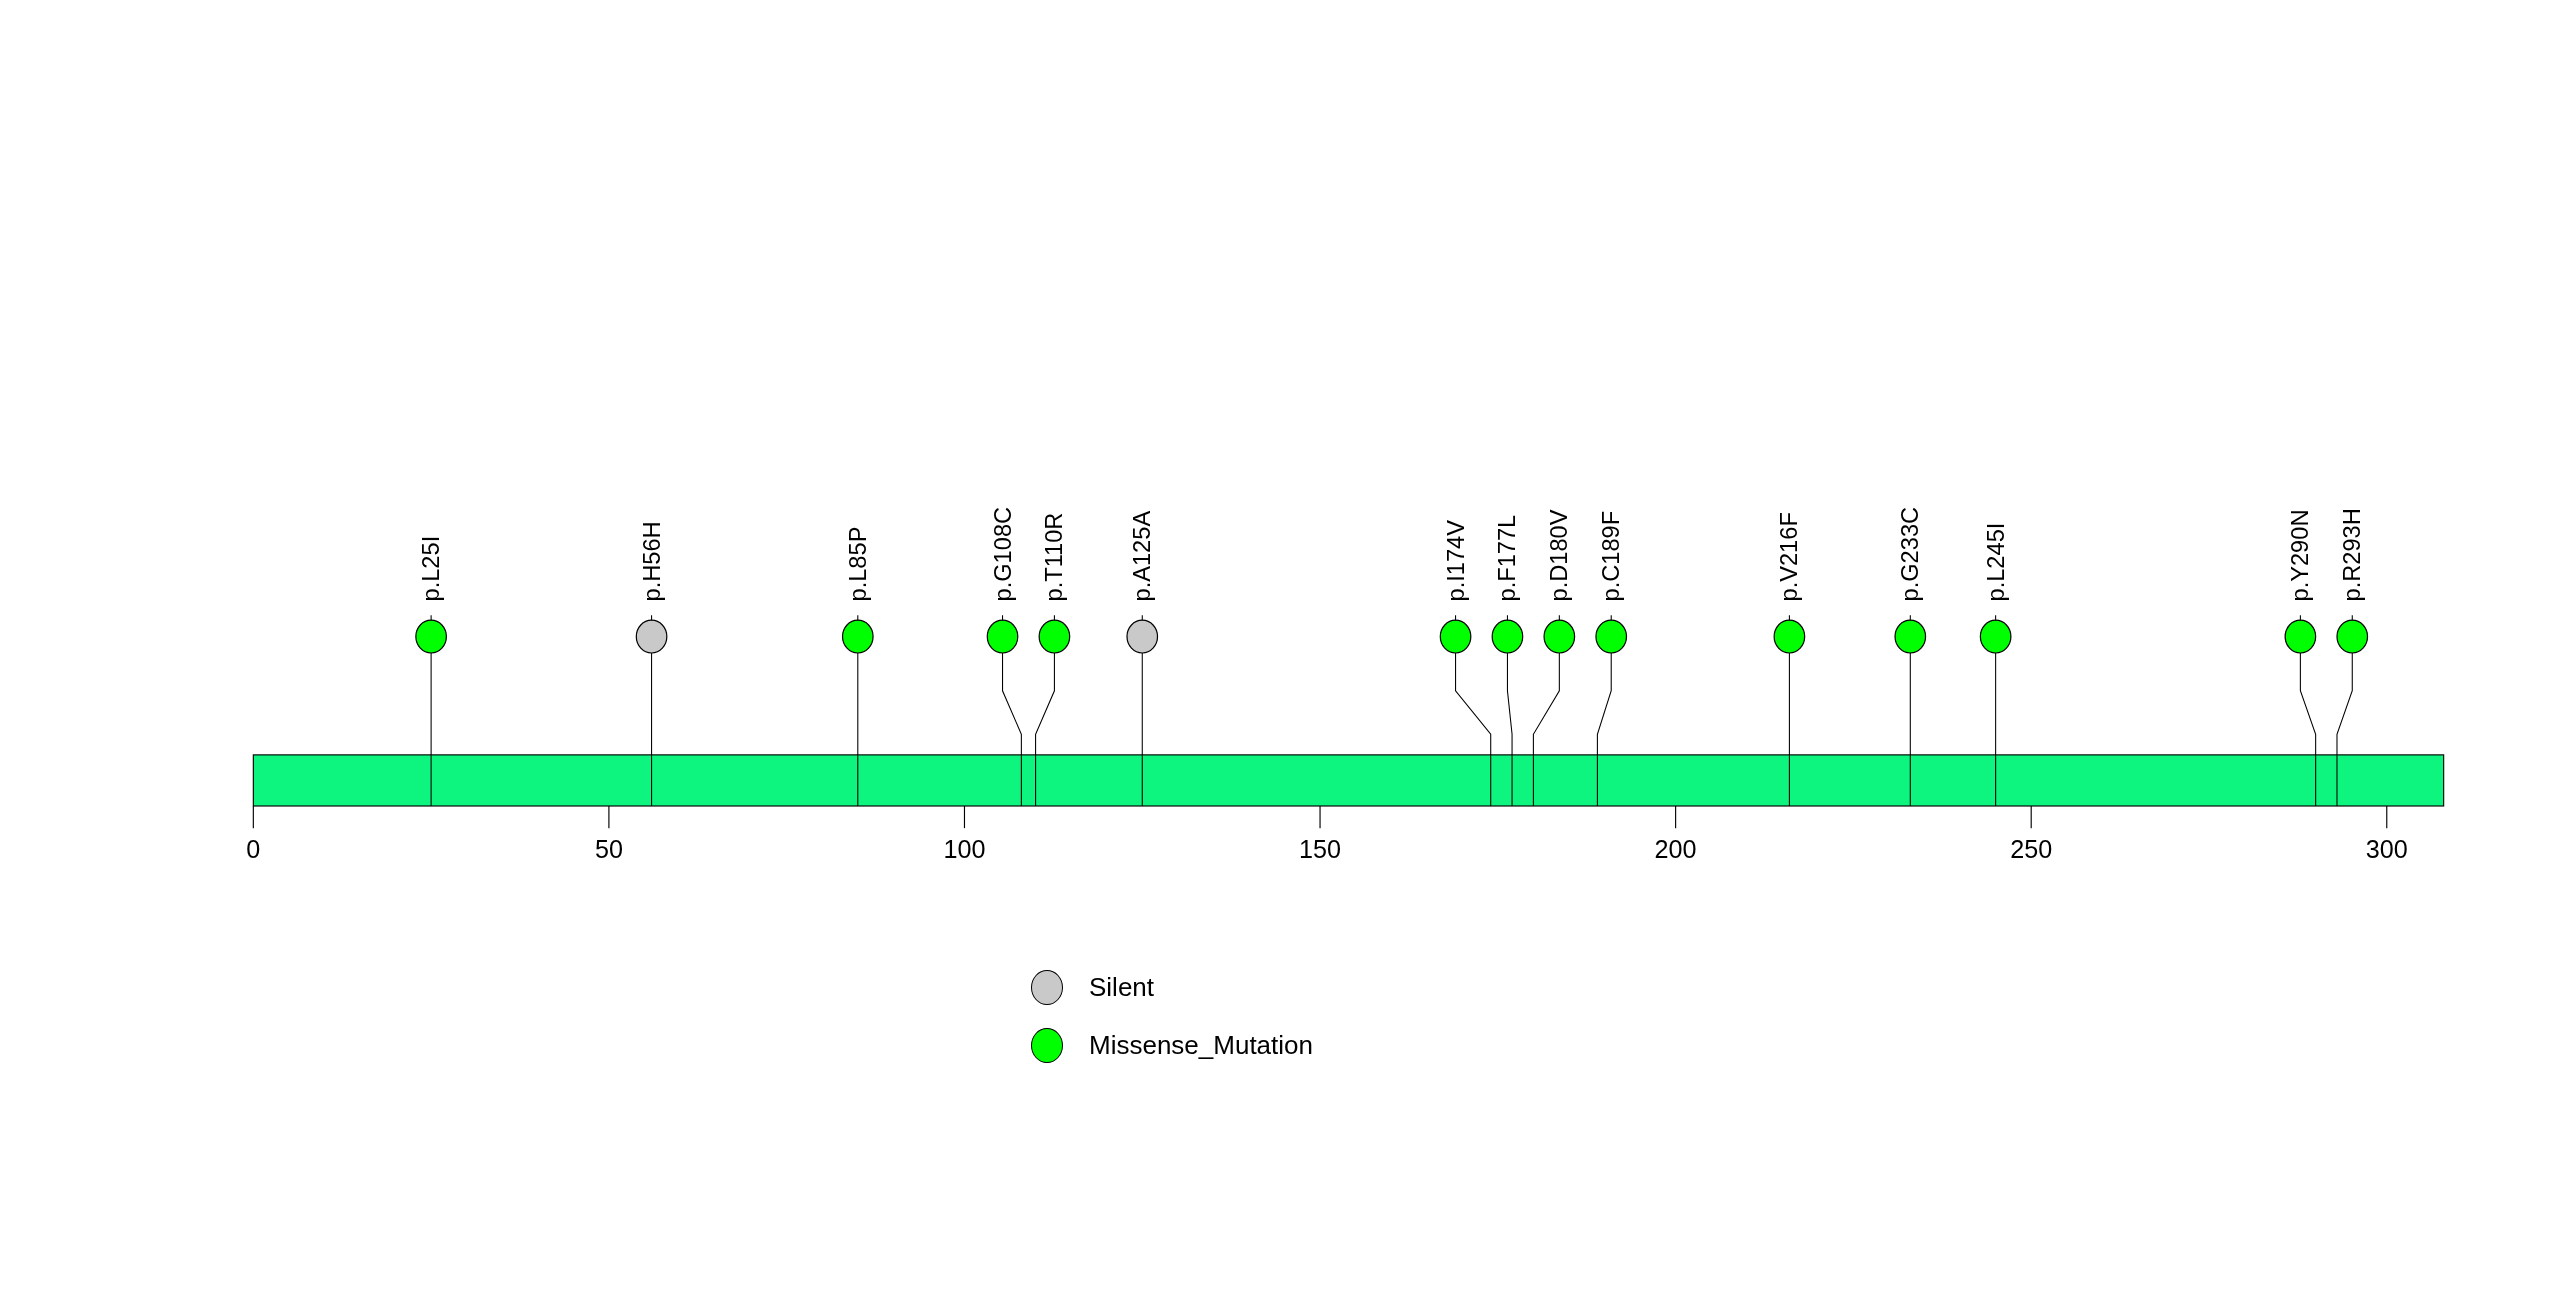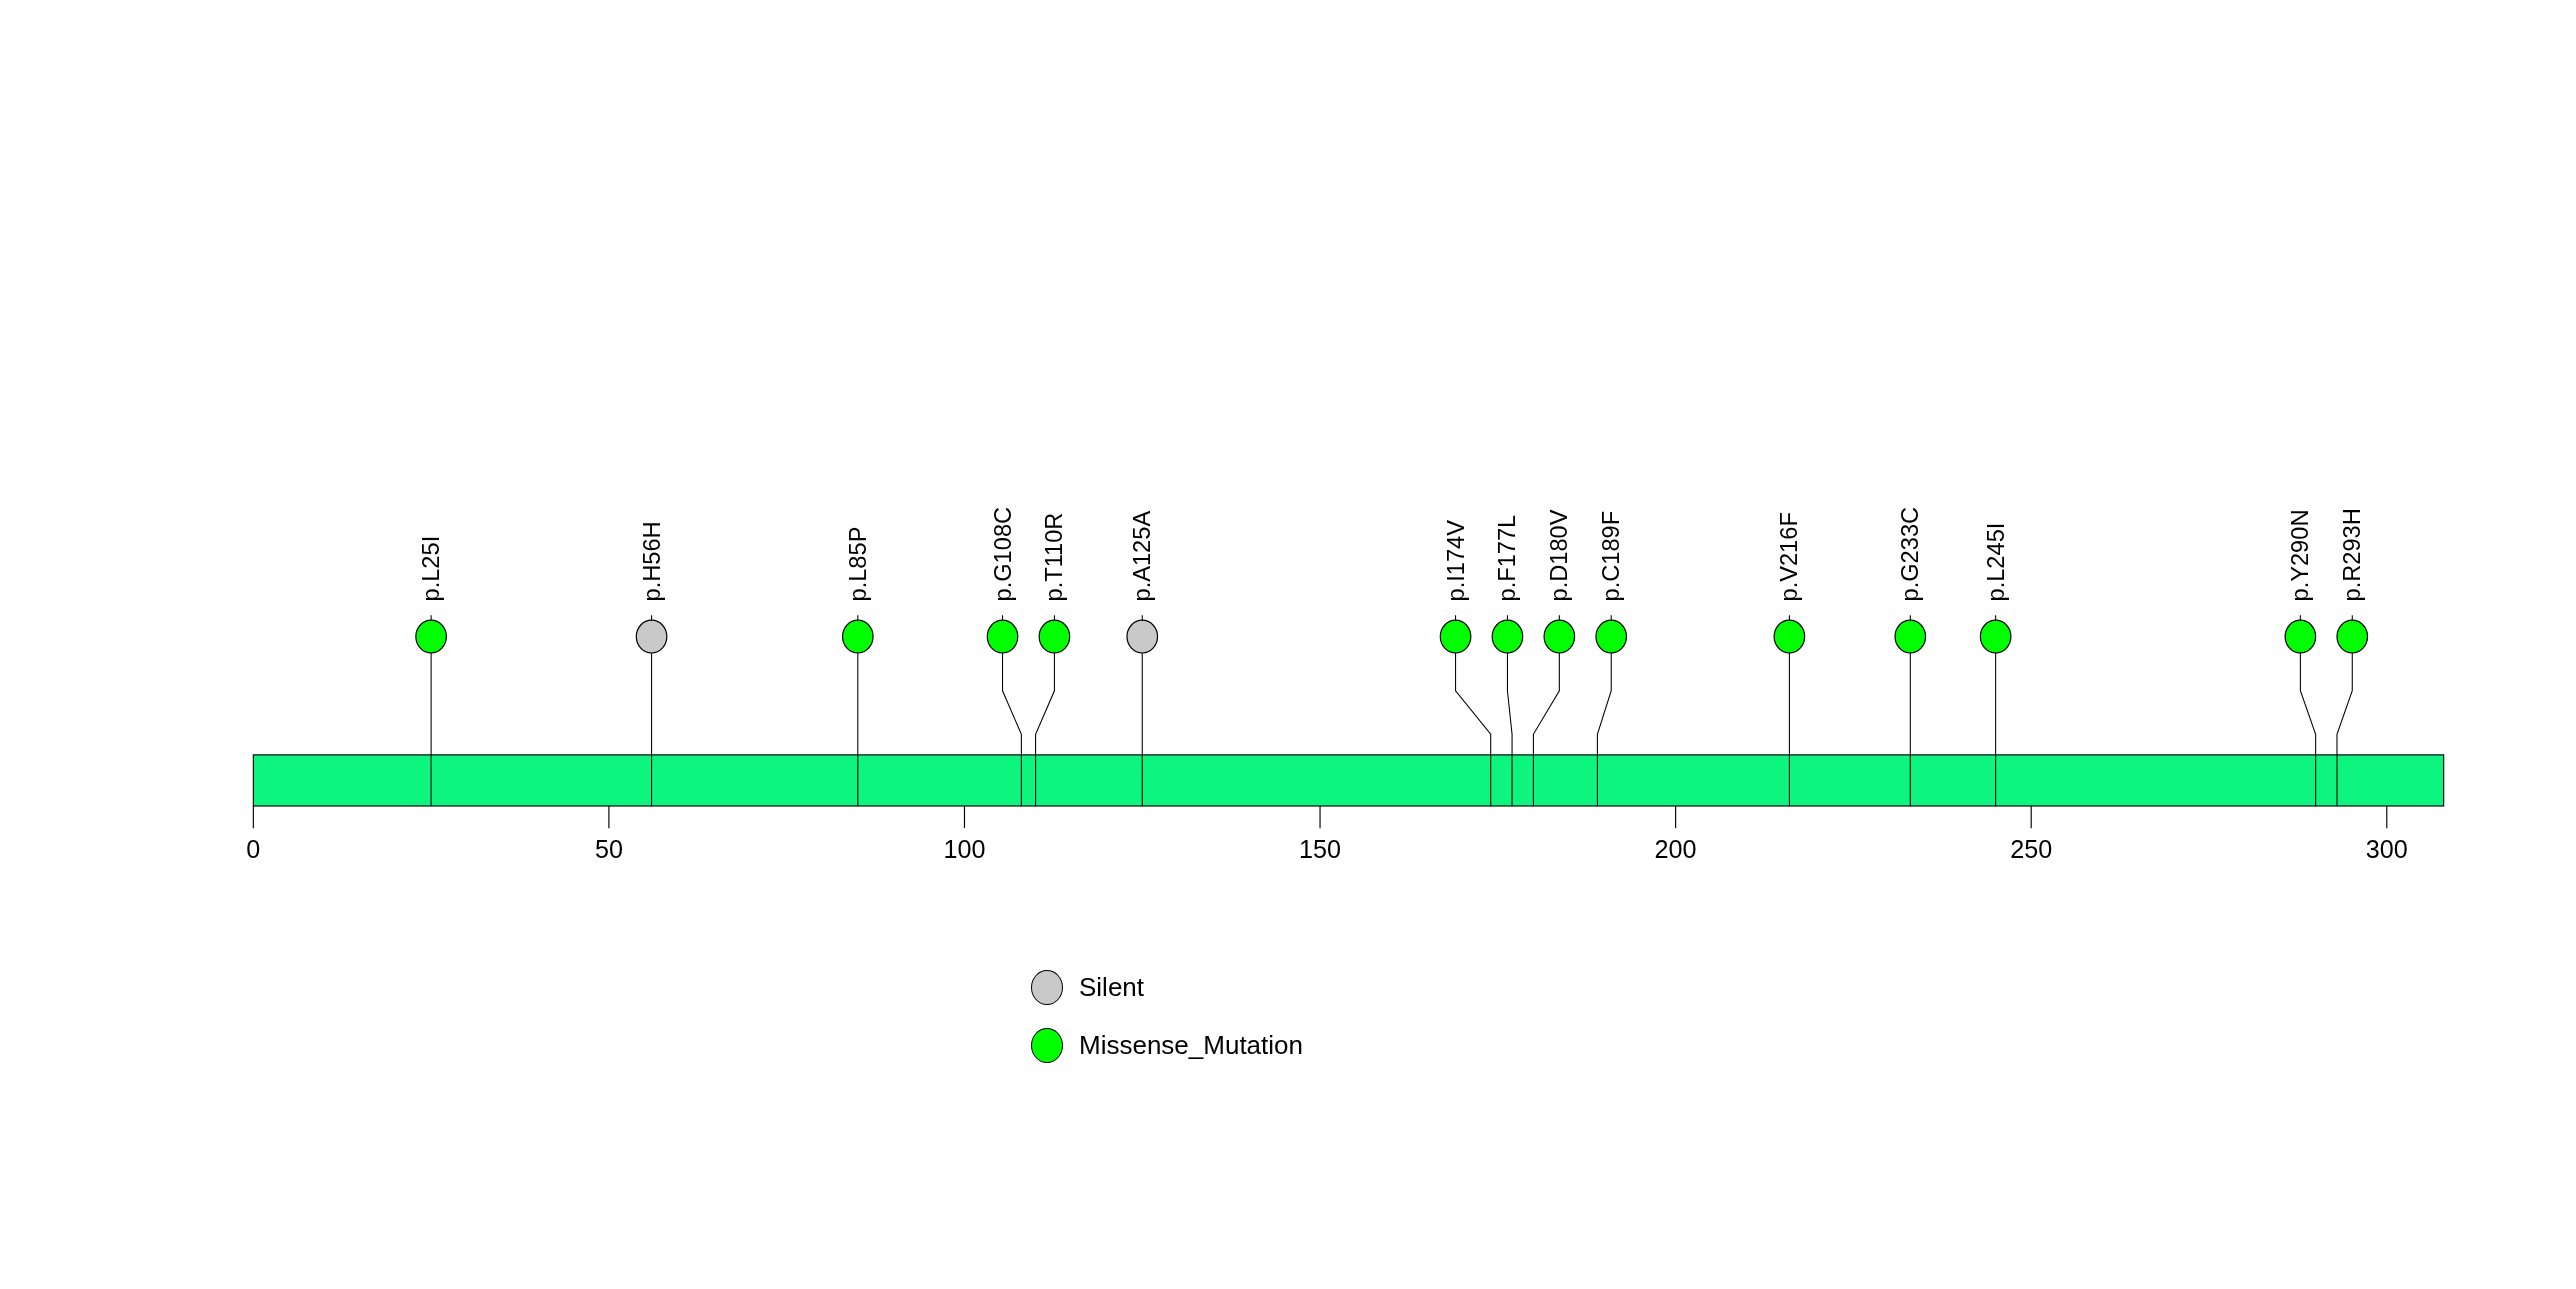--- a/index.html
+++ b/index.html
@@ -30,21 +30,21 @@
   }
   .swatch {
     width: 32px;
     height: 35px;
     border-radius: 50%;
     border: 1.5px solid #000000;
     box-sizing: border-box;
     flex: 0 0 auto;
   }
   .legend-text {
-    margin-left: 16px;
+    margin-left: 26px;
     font-size: 26px;
     color: #000000;
     white-space: nowrap;
   }
 </style>
 </head>
 <body>
 
 <div class="canvas">
   <svg id="plot" width="2576" height="1290" viewBox="0 0 3376 1690">

